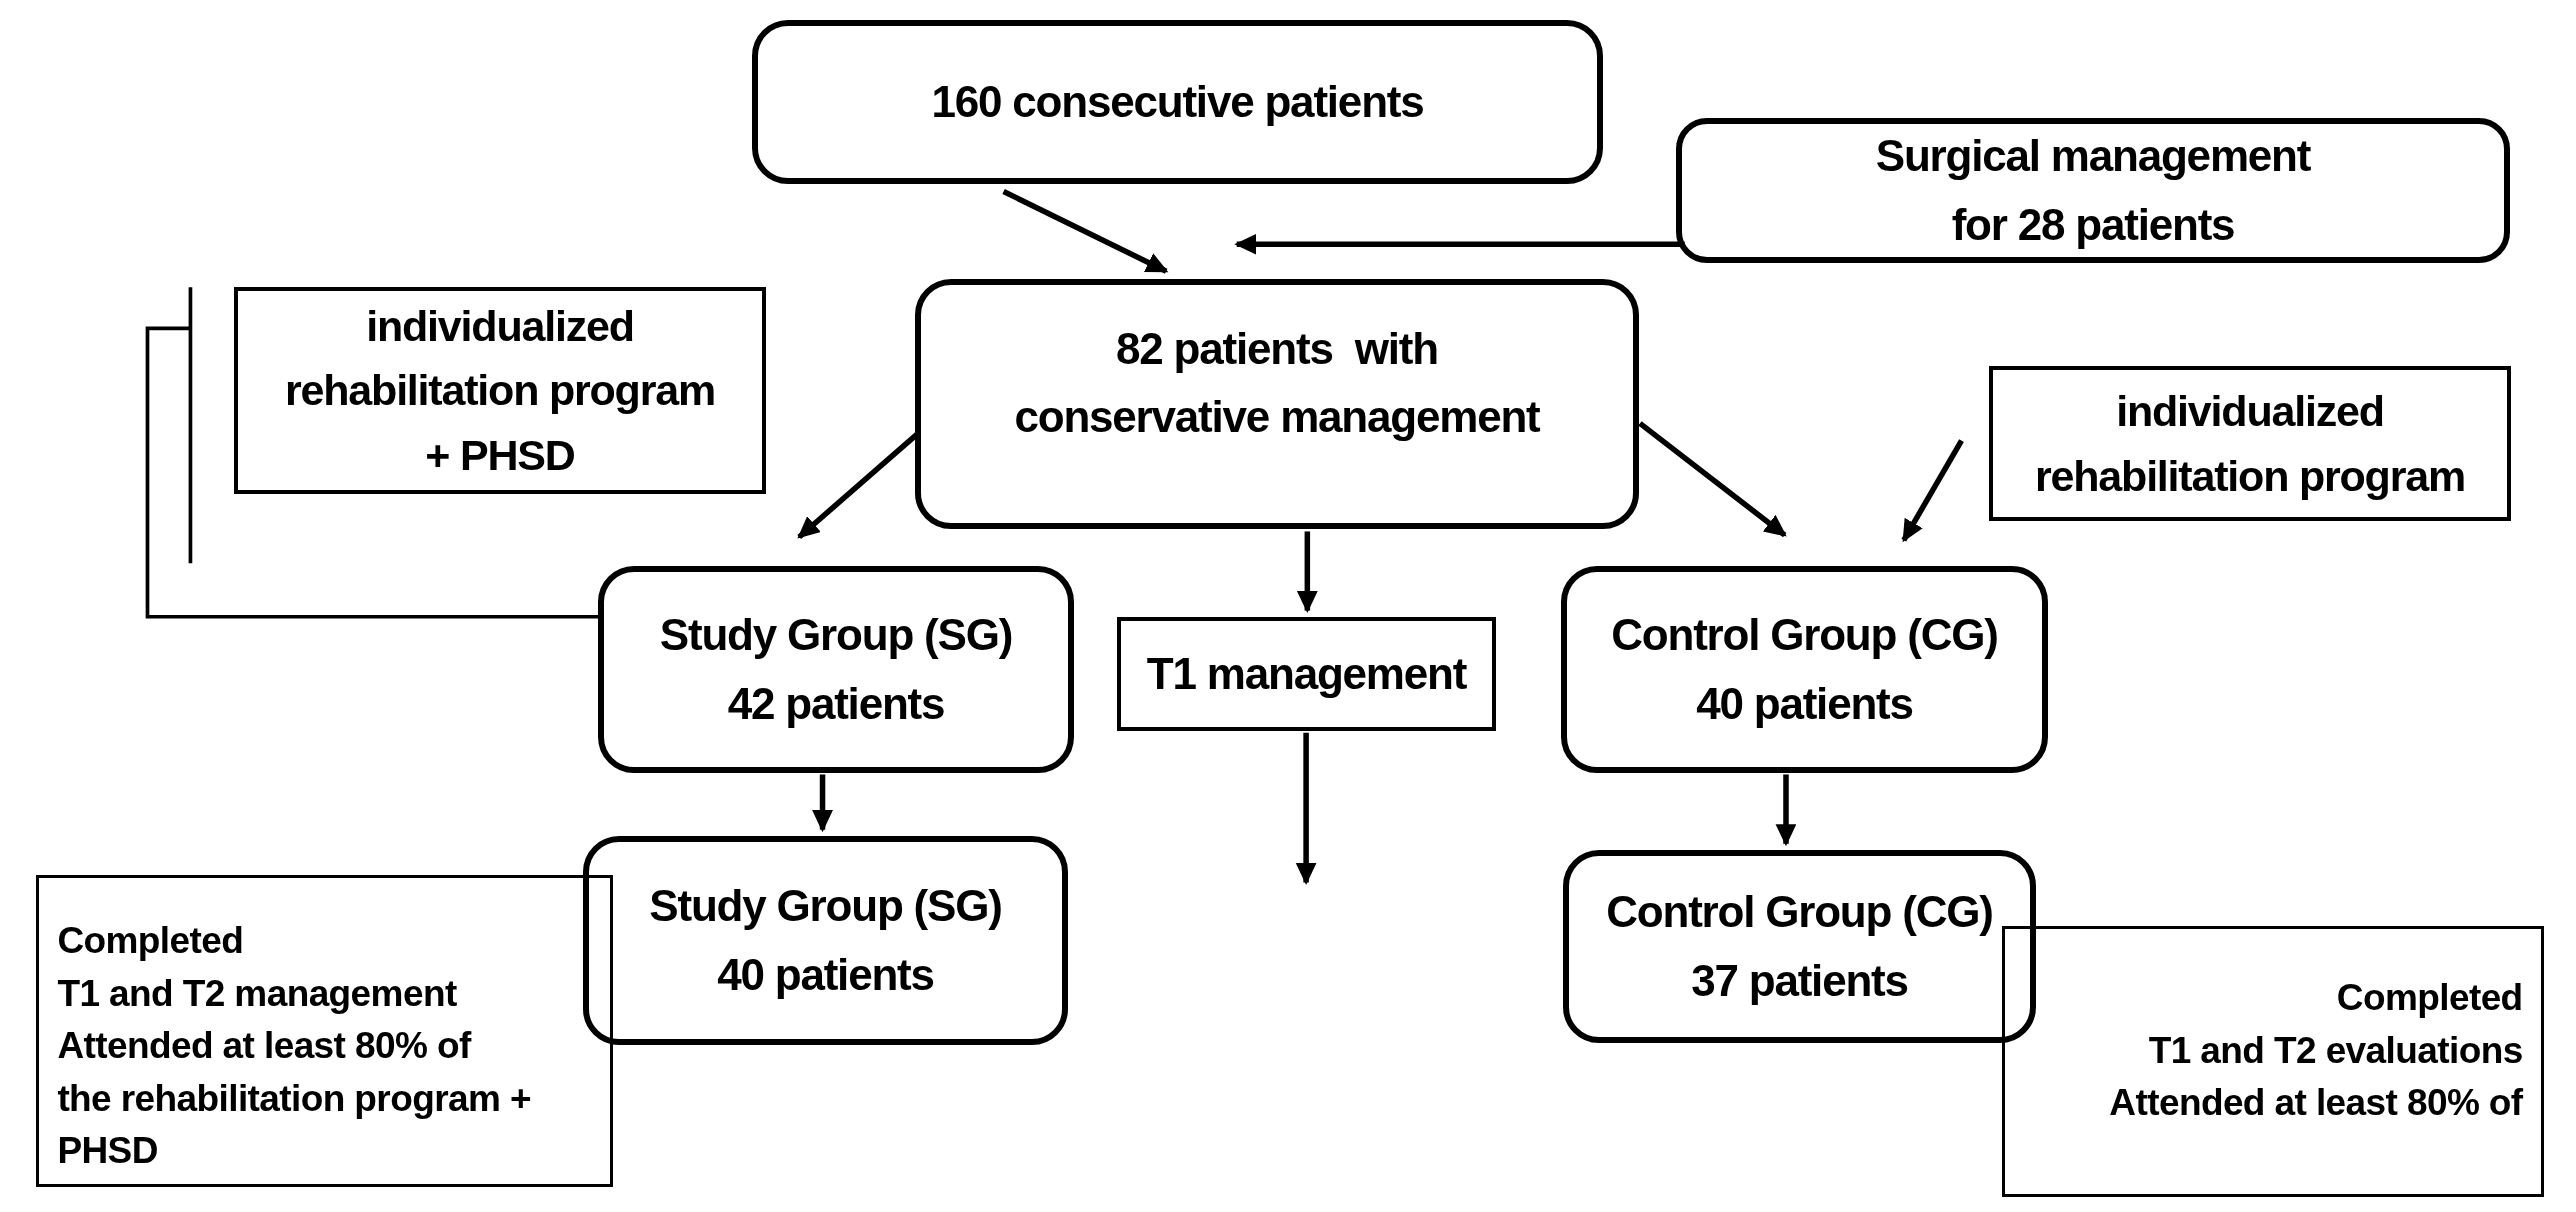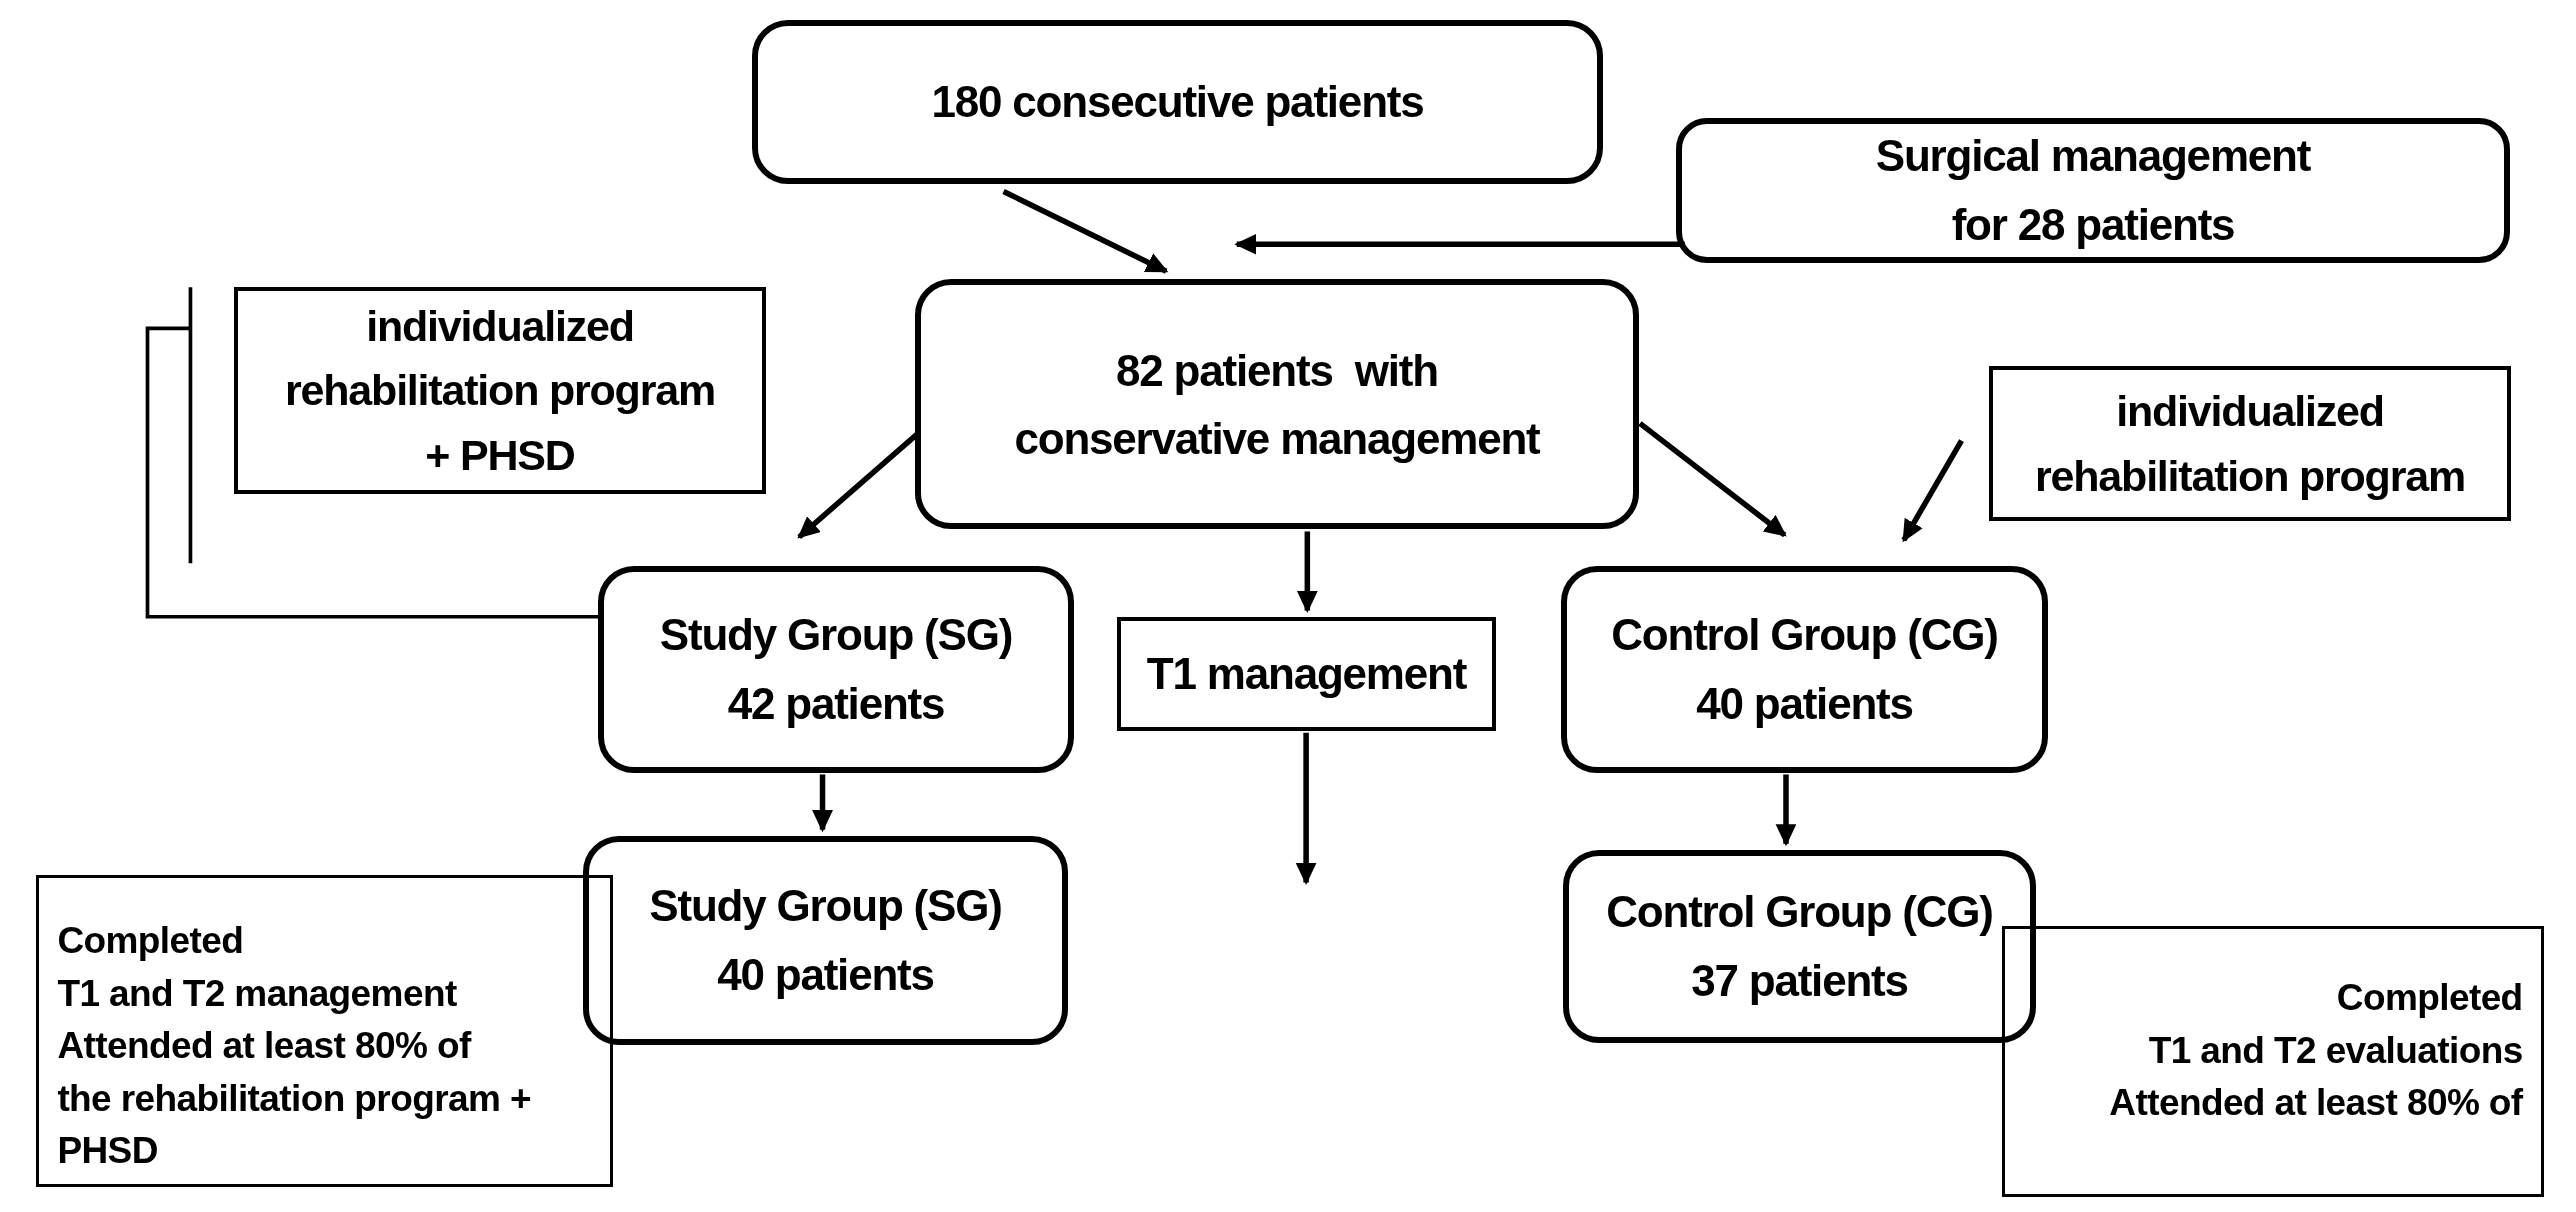--- a/index.html
+++ b/index.html
@@ -40,21 +40,21 @@
   }
   .line { display: block; white-space: pre; }
   .rounded  { border: 6.1px solid #000; border-radius: 36px; }
   .sharp    { border: 4.9px solid #000; }
   .thinbox  { border: 3.1px solid #000; }
 
   
   #box-top            { left: 752px; top: 20px;   width: 851px; height: 164px; }
   #box-surgical       { left: 1676px; top: 118px;  width: 834px; height: 145px; border-radius: 31px; }
   #box-left-program   { left: 234px;  top: 287px;  width: 532px;  height: 207px; font-size: 43px; line-height: 1.5; }
-  #box-conservative   { left: 915px; top: 279px;  width: 724px; height: 250px; justify-content: flex-start; padding-top: 52px; }
+  #box-conservative   { left: 915px; top: 279px;  width: 724px; height: 250px; justify-content: flex-start; padding-top: 30px; }
   #box-right-program  { left: 1989px; top: 366px;  width: 522px;  height: 155px; font-size: 43px; line-height: 1.5; }
   #box-sg42           { left: 598px;  top: 566px;  width: 476px;  height: 207px; }
   #box-t1             { left: 1117px; top: 617px; width: 379px;  height: 114px; border-width: 4.3px; }
   #box-cg40           { left: 1561px; top: 566px;  width: 487px;  height: 207px; }
   #box-sg40           { left: 583px;  top: 836px; width: 485px;  height: 209px; }
   #box-t2             { left: 1139px; top: 891px; width: 339px;  height: 311px; border-width: 4.3px; font-size: 42px; }
   #box-cg37           { left: 1563px; top: 850px; width: 473px;  height: 193px; }
   #box-sg-completed   { left: 36px;   top: 875px; width: 577px;  height: 312px;
                         align-items: flex-start; justify-content: flex-start; text-align: left;
                         padding: 37px 18.4px 0 18.4px; font-size: 37px; line-height: 1.42; letter-spacing: -0.6px; }
@@ -82,21 +82,21 @@
     <line x1="1497" y1="705" x2="1302" y2="875" stroke="#000" stroke-width="9" marker-end="url(#ah)"></line>
     <line x1="2130" y1="866" x2="2130" y2="995" stroke="#000" stroke-width="9" marker-end="url(#ah)"></line>
     <line x1="2672" y1="690" x2="2908" y2="872" stroke="#000" stroke-width="9" marker-end="url(#ah)"></line>
     <line x1="3196" y1="718" x2="3102" y2="880" stroke="#000" stroke-width="9" marker-end="url(#ah)"></line>
     <line x1="1340" y1="1262" x2="1340" y2="1352" stroke="#000" stroke-width="9" marker-end="url(#ah)"></line>
     <line x1="2128" y1="1194" x2="2128" y2="1438" stroke="#000" stroke-width="9" marker-end="url(#ah)"></line>
     <line x1="2910" y1="1262" x2="2910" y2="1375" stroke="#000" stroke-width="9" marker-end="url(#ah)"></line>
   </svg>
 
   <div id="box-top" class="node rounded">
-    <span class="line">180 consecutive patients</span>
+    <span class="line">160 consecutive patients</span>
   </div>
 
   <div id="box-surgical" class="node rounded">
     <span class="line">Surgical management</span>
     <span class="line">for 28 patients</span>
   </div>
 
   <div id="box-left-program" class="node sharp">
     <span class="line">individualized</span>
     <span class="line">rehabilitation program</span>

